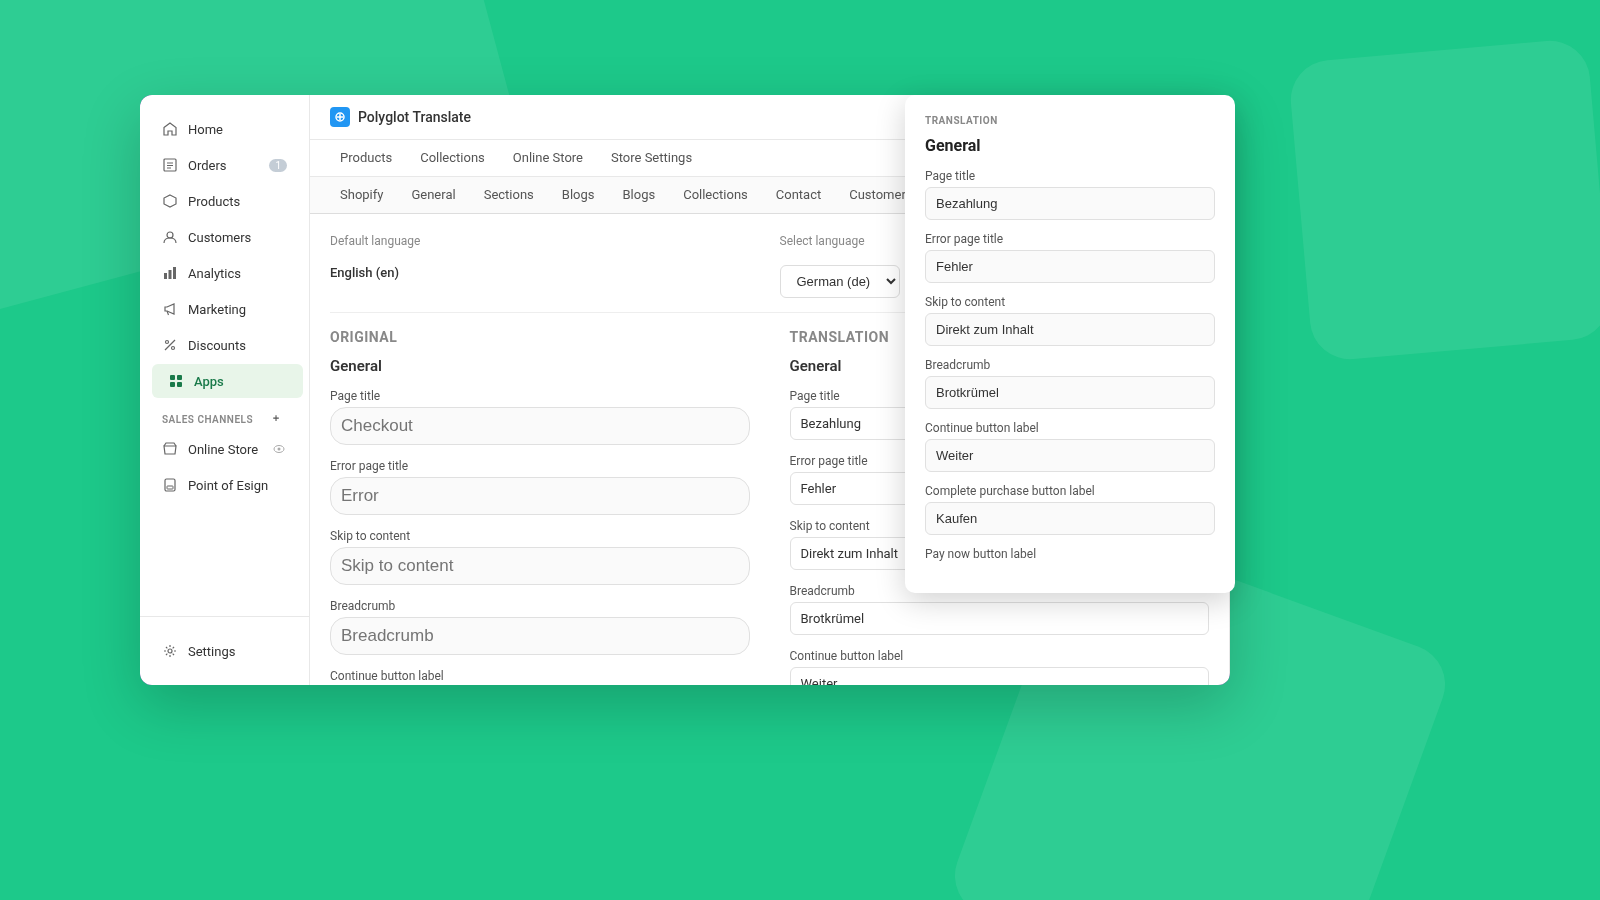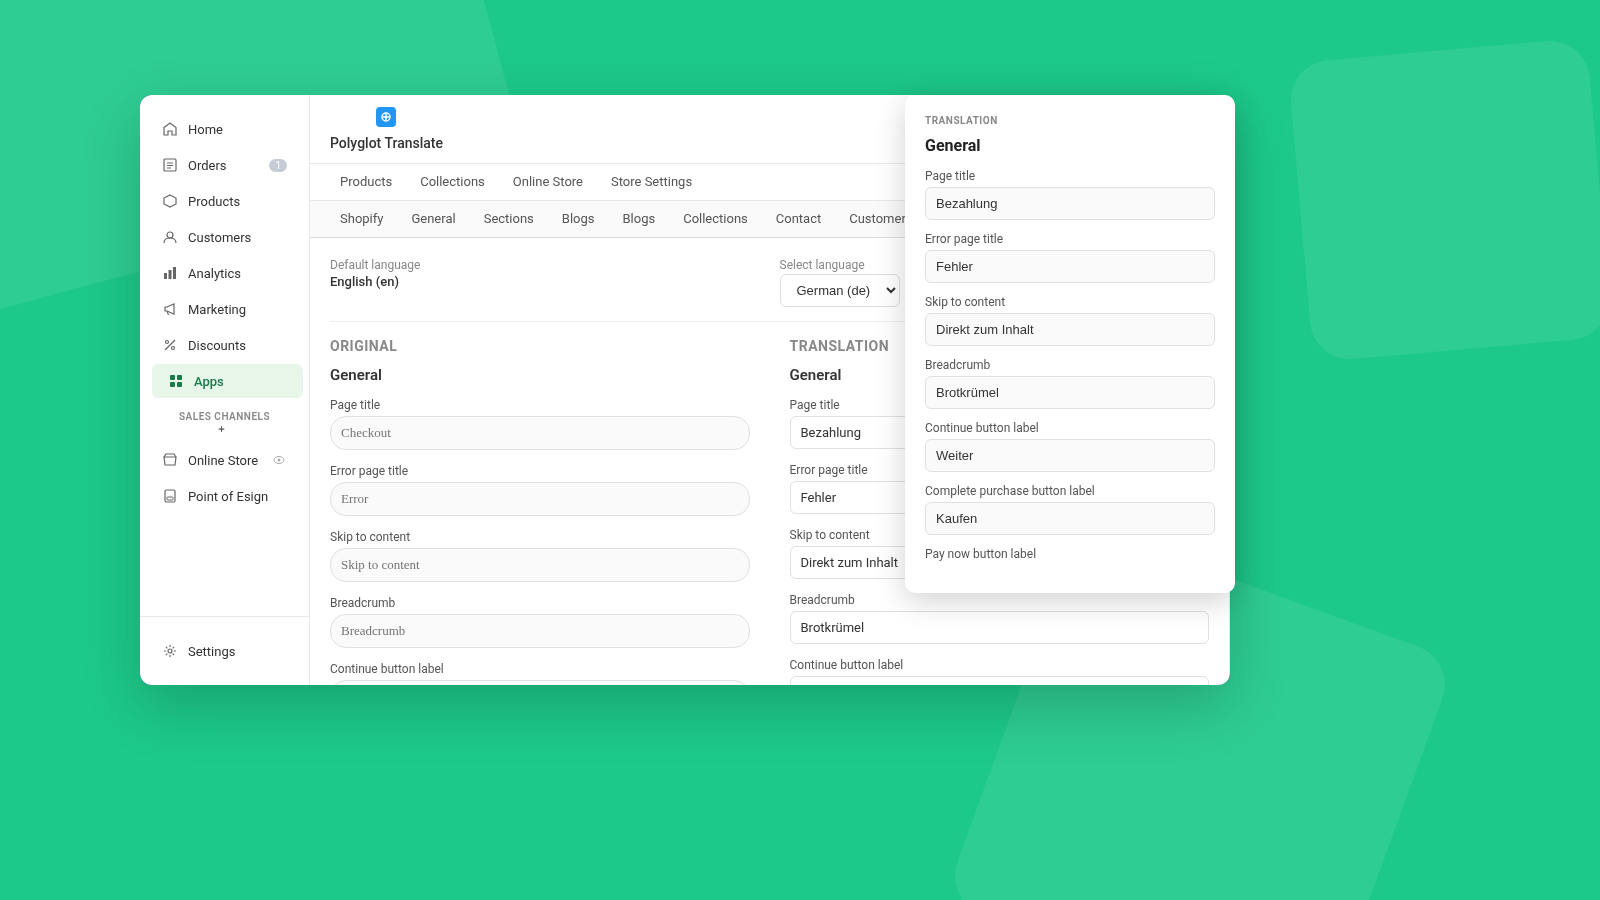--- a/index.html
+++ b/index.html
@@ -95,21 +95,20 @@
     .sidebar-section-title {
       font-size: 10px;
       font-weight: 600;
       color: #888;
       text-transform: uppercase;
       padding: 12px 22px 4px;
       letter-spacing: 0.5px;
       display: flex;
       align-items: center;
       justify-content: space-between;
-      flex-direction: column;
     }
     .sidebar-section-title .add-btn {
       width: 16px;
       height: 16px;
       cursor: pointer;
       color: #555;
     }
     .sidebar-bottom {
       margin-top: auto;
       padding-top: 16px;
@@ -133,21 +132,20 @@
       justify-content: space-between;
       border-bottom: 1px solid #e8e8e8;
     }
     .app-logo {
       display: flex;
       align-items: center;
       gap: 8px;
       font-size: 14px;
       font-weight: 500;
       color: #333;
-      flex-direction: column;
     }
     .logo-icon {
       width: 20px;
       height: 20px;
       background: #2196f3;
       border-radius: 4px;
       display: flex;
       align-items: center;
       justify-content: center;
       color: white;
@@ -190,21 +188,21 @@
     .left-panel {
       flex: 1;
       overflow-y: auto;
       padding: 20px;
       border-right: 1px solid #e8e8e8;
       background: #fff;
     }
     .lang-label {
       font-size: 12px;
       color: #888;
-      margin-bottom: 2px;
+      margin-bottom: 17px;
     }
     .lang-value {
       font-size: 13px;
       color: #333;
       font-weight: 500;
     }
     .lang-select {
       padding: 7px 12px;
       border: 1px solid #ddd;
       border-radius: 6px;
@@ -247,25 +245,24 @@
     .field-label {
       font-size: 12px;
       color: #555;
       margin-bottom: 4px;
     }
     .field-input {
       width: 100%;
       padding: 8px 10px;
       border: 1px solid #e0e0e0;
       border-radius: 16px;
-      font-size: 13px;
+      font-size: 17px;
       color: #333;
       background: #fafafa;
       outline: none;
-      font-family: Liberation Serif, serif;
     }
     .field-value {
       width: 100%;
       padding: 8px 10px;
       border: 1px solid #e0e0e0;
       border-radius: 6px;
       font-size: 13px;
       color: #333;
       background: #fff;
     }

